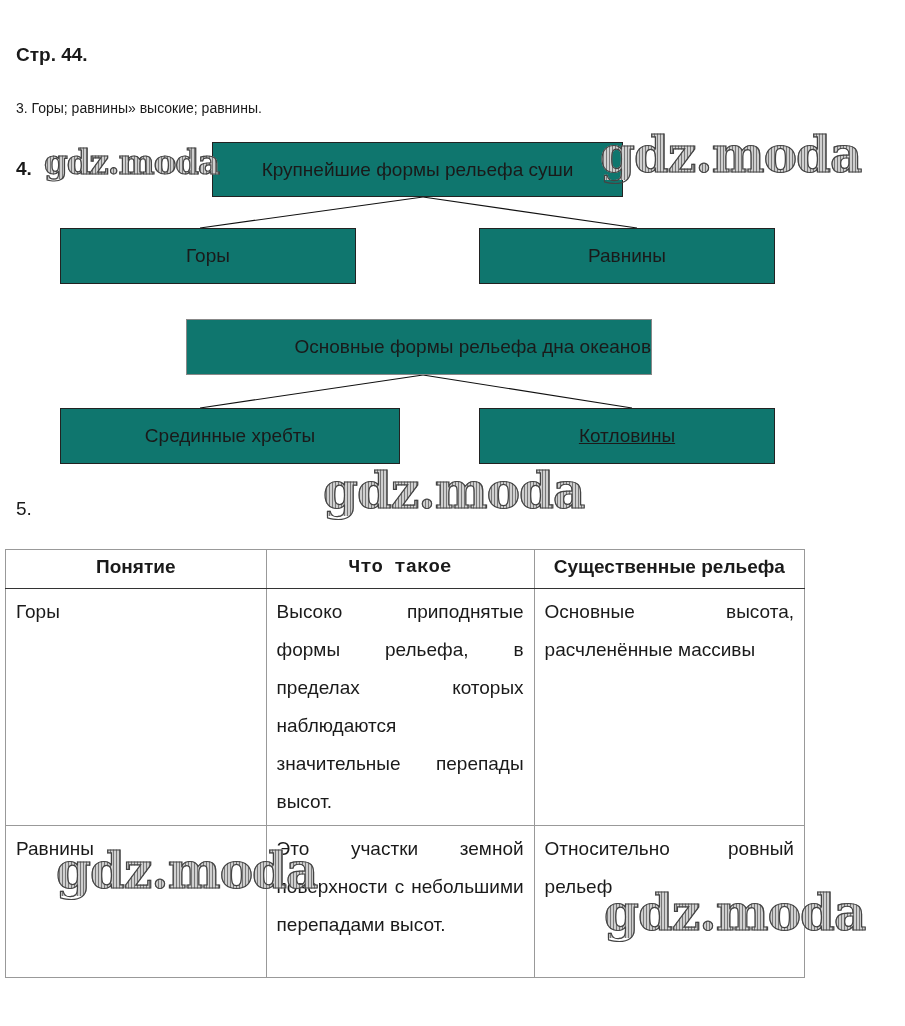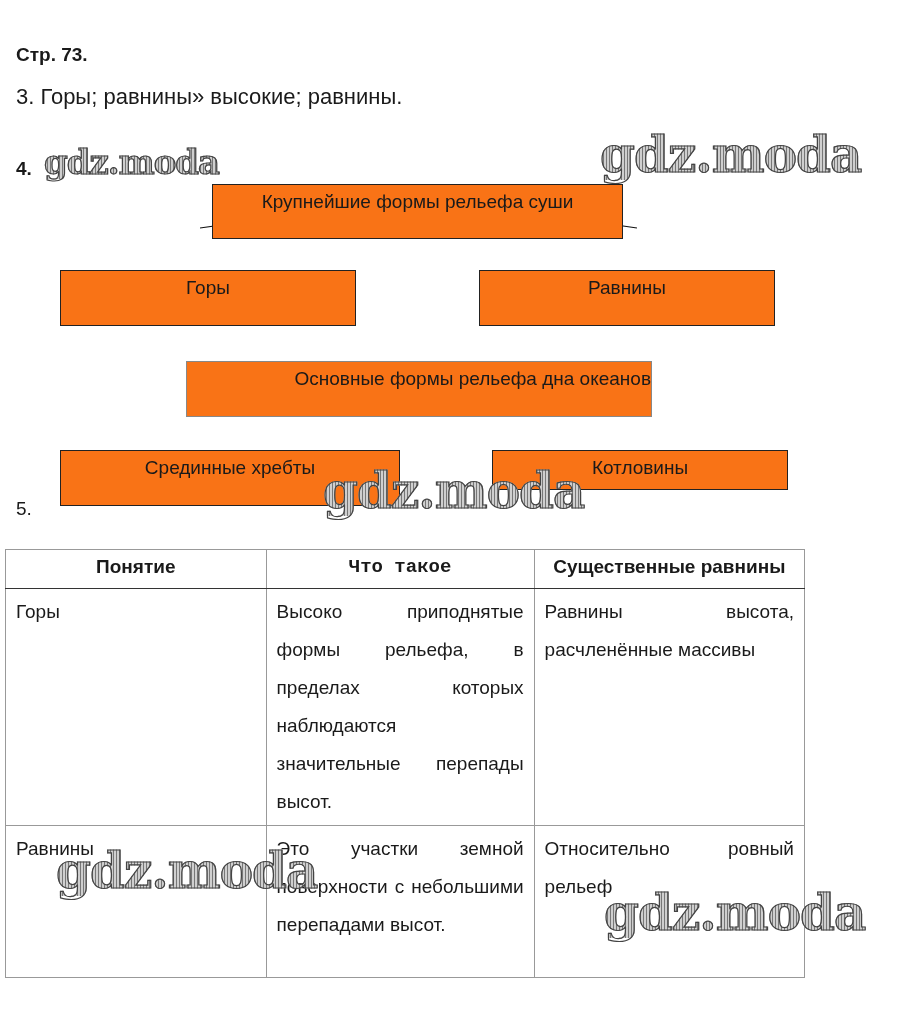--- a/index.html
+++ b/index.html
@@ -2,29 +2,28 @@
 <html><head>
 <meta charset="utf-8">
 <style>
   html, body { margin: 0; padding: 0; background: #ffffff; }
   body {
     width: 905px; height: 1026px; position: relative; overflow: hidden;
     font-family: "Liberation Sans", sans-serif; color: #1a1a1a;
   }
   .abs { position: absolute; }
   .page-heading { left: 16px; top: 44px; font-size: 19px; font-weight: bold; }
-  .task3 { left: 16px; top: 84px; font-size: 22px; }
+  .task3 { left: 16px; top: 100px; font-size: 14px; }
   .task-num { font-size: 19px; }
   .task4-num { left: 16px; top: 158px; font-weight: bold; }
   .task5-num { left: 16px; top: 498px; }
   .box {
-    position: absolute; border: 1.5px solid #222; background: #f97316;
+    position: absolute; border: 1.5px solid #222; background: #0f766e;
     box-sizing: border-box; font-size: 19px; text-align: center;
-    padding-top: 6px;
-    margin-top: 42px;
+    padding-top: 16px;
   }
   .box.grey { border-color: #888; text-align: right; }
   svg.lines { position: absolute; left: 0; top: 0; width: 905px; height: 1026px; pointer-events: none; }
   .watermark {
     position: absolute; font-family: "DejaVu Serif", serif; font-weight: bold;
     color: #9a9a9a; -webkit-text-stroke: 1.2px #444; letter-spacing: -1px;
     white-space: nowrap; line-height: 1;
     background-image: repeating-linear-gradient(90deg, #777 0 1px, #cfcfcf 1px 3px);
     -webkit-background-clip: text; background-clip: text; text-align: center;
     -webkit-text-fill-color: transparent;
@@ -39,21 +38,21 @@
   }
   table.concepts th { font-weight: bold; text-align: center; line-height: 28px; padding: 3px 8px 7px; border-bottom: 1.5px solid #333; }
   table.concepts td.just { text-align: justify; text-align-last: left; }
   .col1 { width: 275px; }
   .col2 { width: 275px; font-family: Liberation Mono, monospace; }
   .col3 { width: 275px; }
 </style>
 </head>
 <body>
 
-<div class="abs page-heading">Стр. 73.</div>
+<div class="abs page-heading">Стр. 44.</div>
 <div class="abs task3">3. Горы; равнины» высокие; равнины.</div>
 
 <div class="abs task-num task4-num">4.</div>
 
 <svg class="lines">
   <line x1="423" y1="197" x2="200" y2="228" stroke="#111" stroke-width="1.2"></line>
   <line x1="423" y1="197" x2="637" y2="228" stroke="#111" stroke-width="1.2"></line>
   <line x1="423" y1="375" x2="200" y2="408" stroke="#111" stroke-width="1.2"></line>
   <line x1="423" y1="375" x2="632" y2="408" stroke="#111" stroke-width="1.2"></line>
 </svg>
@@ -67,39 +66,39 @@
 <div class="box" style="left:479px; top:228px; width:296px; height:56px;">
   <span>Равнины</span>
 </div>
 
 <div class="box grey" style="left:186px; top:319px; width:466px; height:56px;">
   <span>Основные формы рельефа дна океанов</span>
 </div>
 <div class="box" style="left:60px; top:408px; width:340px; height:56px;">
   <span>Срединные хребты</span>
 </div>
-<div class="box" style="left:492px; top:408px; width:296px; height:40px;">
+<div class="box" style="left:479px; top:408px; width:296px; height:56px;text-decoration:underline;">
   <span>Котловины</span>
 </div>
 
 <div class="abs task-num task5-num">5.</div>
 
 <table class="concepts">
   <thead>
     <tr>
       <th class="col1">Понятие</th>
       <th class="col2">Что такое</th>
-      <th class="col3">Существенные равнины</th>
+      <th class="col3">Существенные рельефа</th>
     </tr>
   </thead>
   <tbody>
     <tr style="height:230px;">
       <td>Горы</td>
       <td class="just">Высоко приподнятые формы рельефа, в пределах которых наблюдаются значительные перепады высот.</td>
-      <td class="just">Равнины высота, расчленённые массивы</td>
+      <td class="just">Основные высота, расчленённые массивы</td>
     </tr>
     <tr style="height:152px;">
       <td>Равнины</td>
       <td class="just">Это участки земной поверхности с небольшими перепадами высот.</td>
       <td class="just">Относительно ровный рельеф</td>
     </tr>
   </tbody>
 </table>
 
 <div class="watermark" style="left:44px; top:145px; font-size:34px;">gdz.moda</div>

